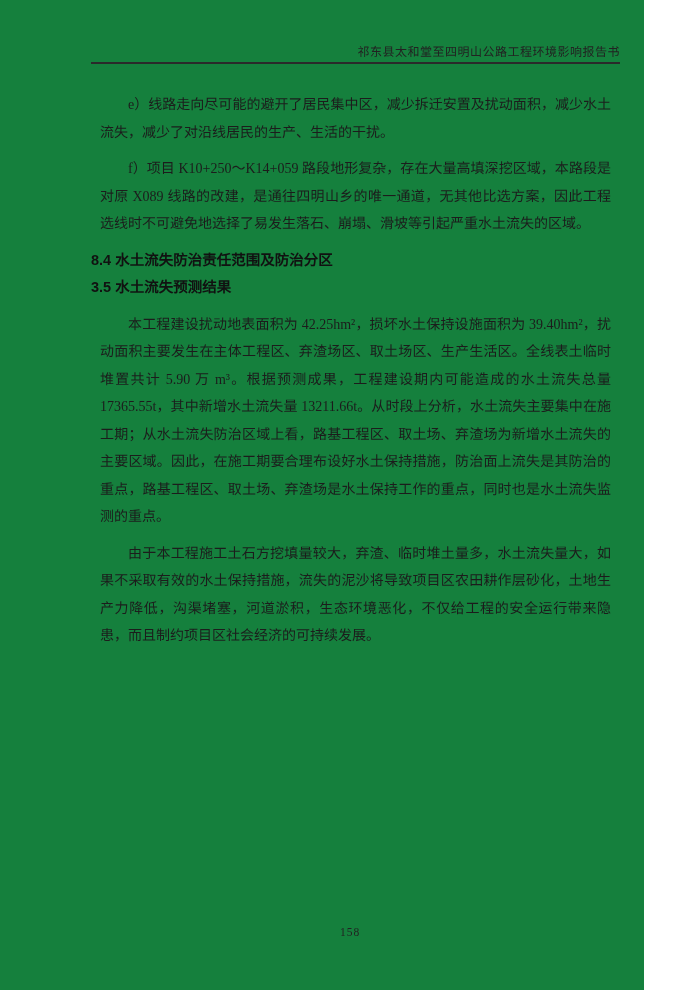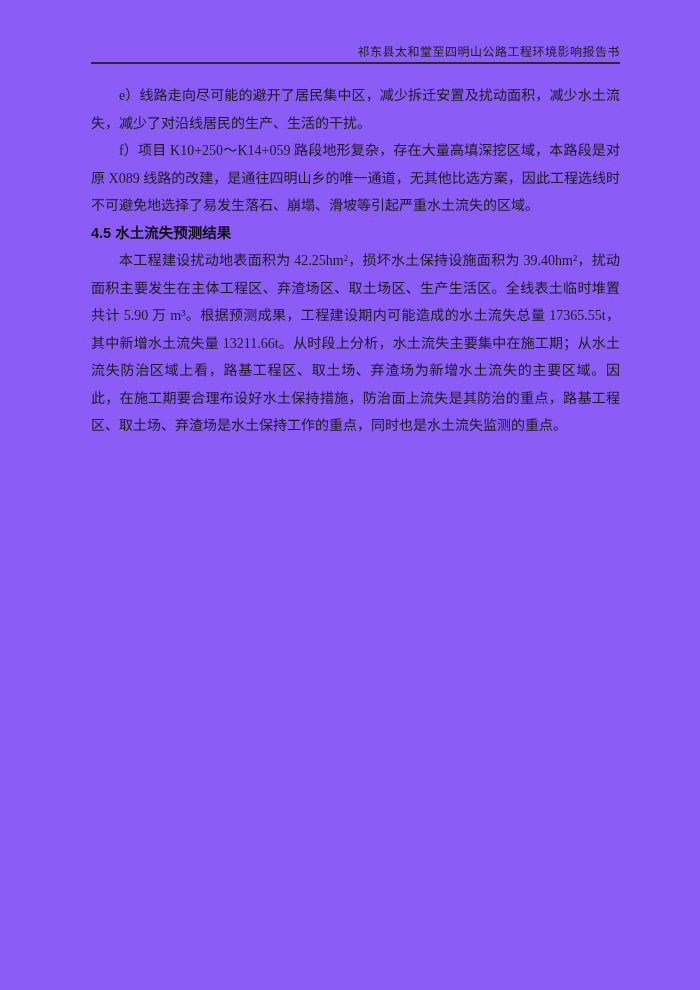--- a/index.html
+++ b/index.html
@@ -2,23 +2,23 @@
 <html lang="zh-CN"><head>
 <meta charset="utf-8">
 <style>
   html, body {
     margin: 0;
     padding: 0;
     background: #ffffff;
   }
   .doc-page {
     position: relative;
-    width: 700px;
+    width: 644px;
     height: 990px;
-    background: #8b5cf6;
+    background: #15803d;
     font-family: "Liberation Serif", "DejaVu Serif", serif;
     color: #1c1c1c;
     overflow: hidden;
     box-sizing: border-box;
   }
   .page-header {
     position: absolute;
     top: 44px;
     left: 91px;
     width: 529px;
@@ -36,21 +36,21 @@
     border-bottom: 2px solid #2a2a2a;
     height: 0;
   }
   .doc-body {
     position: absolute;
     top: 82px;
     left: 91px;
     width: 529px;
   }
   .para {
-    margin: 0;
+    margin: 9px;
     font-size: 14px;
     line-height: 27.5px;
     text-align: justify;
     text-justify: inter-ideograph;
     text-indent: 2em;
     color: #1c1c1c;
   }
   .heading {
     margin: 0;
     font-family: "Liberation Sans", "DejaVu Sans", sans-serif;
@@ -79,18 +79,23 @@
 <div class="doc-page">
 
   <div class="page-header">
     <div class="header-title">祁东县太和堂至四明山公路工程环境影响报告书</div>
     <div class="header-rule"></div>
   </div>
 
   <div class="doc-body">
     <p class="para">e）线路走向尽可能的避开了居民集中区，减少拆迁安置及扰动面积，减少水土流失，减少了对沿线居民的生产、生活的干扰。</p>
     <p class="para">f）项目 K10+250～K14+059 路段地形复杂，存在大量高填深挖区域，本路段是对原 X089 线路的改建，是通往四明山乡的唯一通道，无其他比选方案，因此工程选线时不可避免地选择了易发生落石、崩塌、滑坡等引起严重水土流失的区域。</p>
-    <h2 class="heading">4.5 水土流失预测结果</h2>
+    <h2 class="heading">8.4 水土流失防治责任范围及防治分区</h2>
+    <h2 class="heading">3.5 水土流失预测结果</h2>
     <p class="para">本工程建设扰动地表面积为 42.25hm²，损坏水土保持设施面积为 39.40hm²，扰动面积主要发生在主体工程区、弃渣场区、取土场区、生产生活区。全线表土临时堆置共计 5.90 万 m³。根据预测成果，工程建设期内可能造成的水土流失总量 17365.55t，其中新增水土流失量 13211.66t。从时段上分析，水土流失主要集中在施工期；从水土流失防治区域上看，路基工程区、取土场、弃渣场为新增水土流失的主要区域。因此，在施工期要合理布设好水土保持措施，防治面上流失是其防治的重点，路基工程区、取土场、弃渣场是水土保持工作的重点，同时也是水土流失监测的重点。</p>
+    <p class="para">由于本工程施工土石方挖填量较大，弃渣、临时堆土量多，水土流失量大，如果不采取有效的水土保持措施，流失的泥沙将导致项目区农田耕作层砂化，土地生产力降低，沟渠堵塞，河道淤积，生态环境恶化，不仅给工程的安全运行带来隐患，而且制约项目区社会经济的可持续发展。</p>
   </div>
 
+  <div class="page-footer">
+    <span class="page-number">158</span>
+  </div>
 
 </div>
 
 </body></html>

